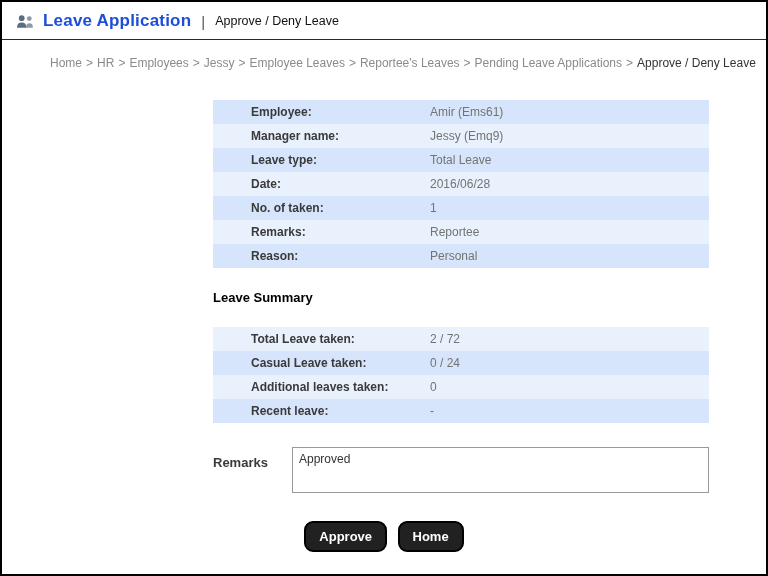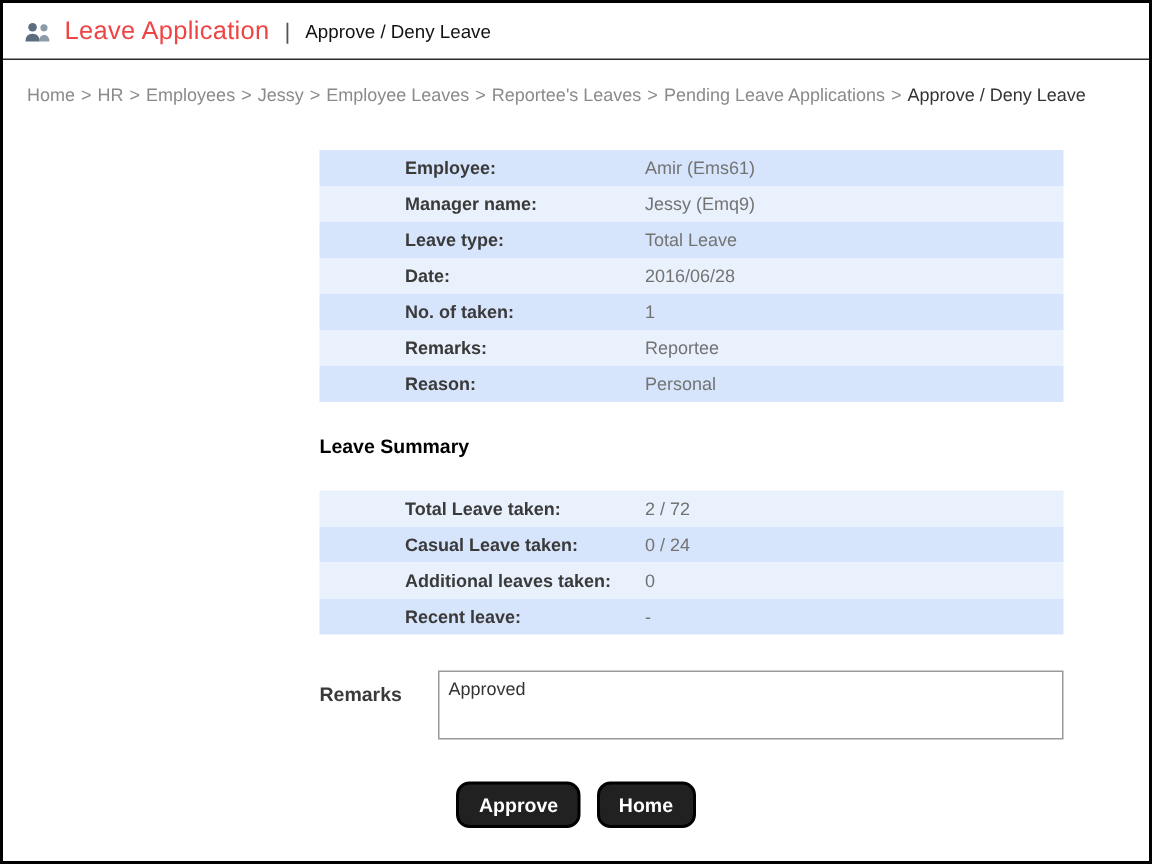--- a/index.html
+++ b/index.html
@@ -18,40 +18,41 @@
   
   .header {
     display: flex;
     align-items: center;
     padding: 9px 14px 8px 14px;
     border-bottom: 1px solid #2b2b2b;
   }
   .header .icon-wrap { margin-right: 8px; display: inline-flex; align-items: center; }
   .header h1 {
     font-size: 17px;
-    font-weight: normal;
-    color: #ef4444;
+    font-weight: bold;
+    color: #1d4ed8;
     letter-spacing: 0.2px;
     text-align: center;
   }
   .header .sep {
     margin: 0 10px;
     color: #555;
     font-size: 15px;
   }
   .header .subtitle {
     font-size: 12.5px;
     color: #111;
   }
   
   .breadcrumb {
     padding: 16px 16px 0 16px;
     font-size: 12px;
     color: #8a8a8a;
     white-space: nowrap;
+    margin-left: 32px;
   }
   .breadcrumb a {
     color: #8a8a8a;
     text-decoration: none;
     cursor: pointer;
   }
   .breadcrumb .bc-sep { margin: 0 4px; color: #8a8a8a; }
   .breadcrumb .current { color: #333; }
   
   .info-table {
@@ -59,21 +60,21 @@
     width: 496px;
     border-collapse: collapse;
     font-size: 12px;
   }
   .info-table td {
     height: 24px;
     vertical-align: middle;
   }
   .info-table td.lbl {
     width: 217px;
-    padding-left: 57px;
+    padding-left: 38px;
     font-weight: bold;
     color: #3a3a3a;
   }
   .info-table td.val { color: #737373; }
   .info-table.start-dark tr:nth-child(odd)  { background: #d7e5fc; }
   .info-table.start-dark tr:nth-child(even) { background: #e9f1fd; }
   .info-table.start-light tr:nth-child(odd)  { background: #e9f1fd; }
   .info-table.start-light tr:nth-child(even) { background: #d7e5fc; }
   
   .summary-heading {

